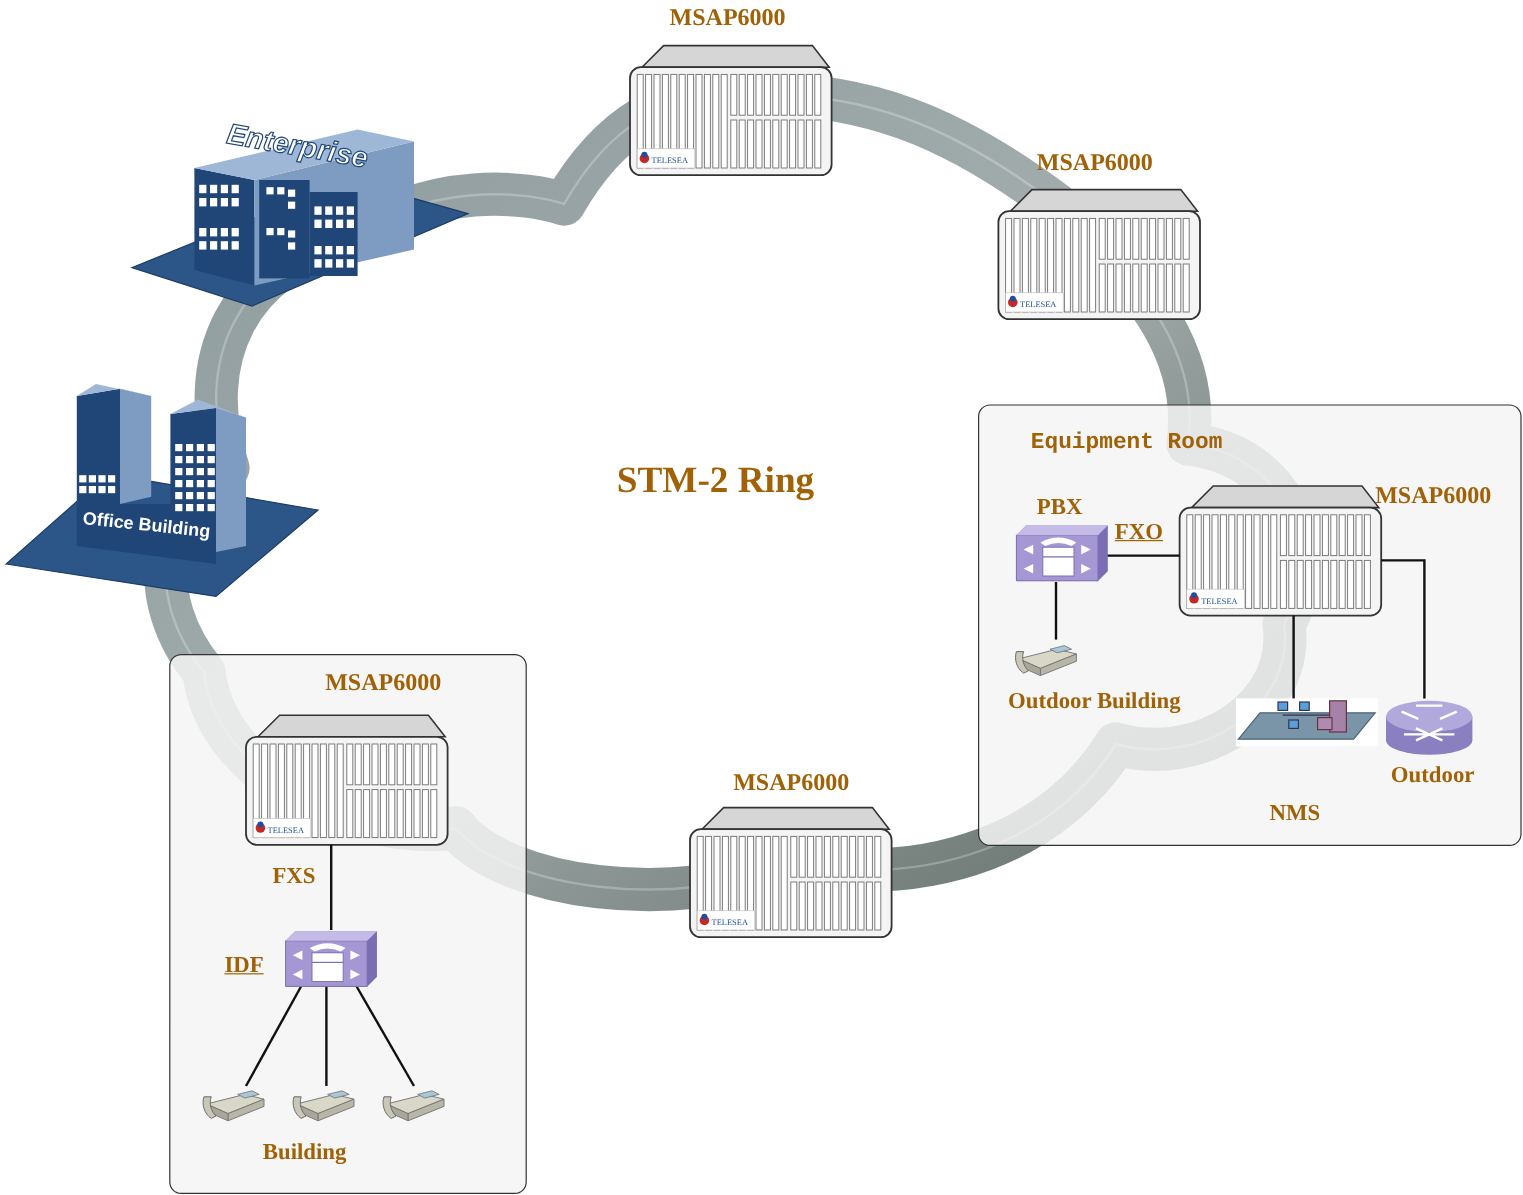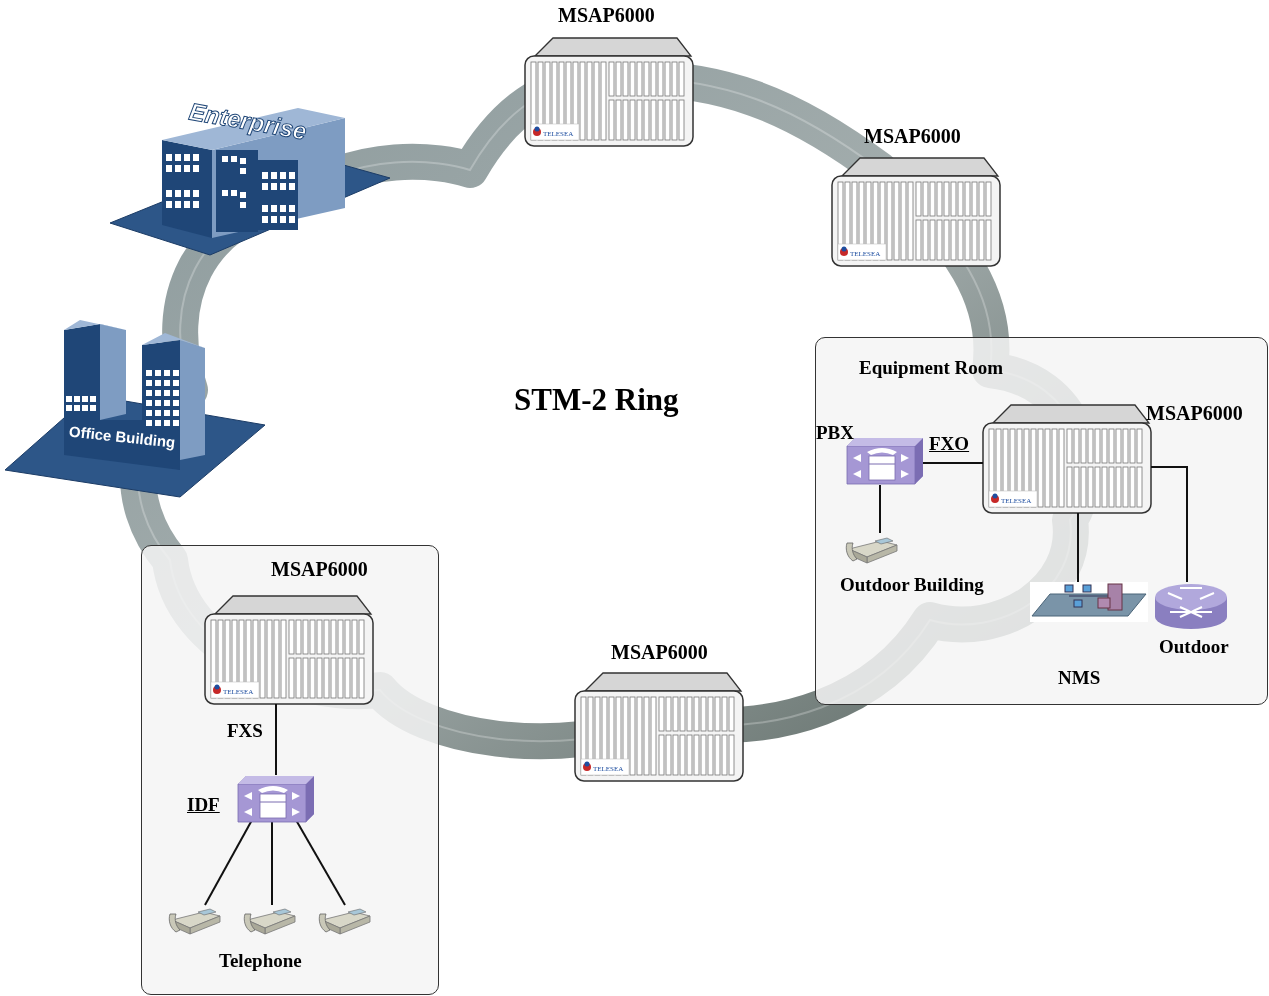--- a/index.html
+++ b/index.html
@@ -1,18 +1,18 @@
 <!DOCTYPE html>
 <html><head>
 <meta charset="utf-8">
 <style>
   html,body{margin:0;padding:0;background:#fff;}
   body{width:1269px;height:996px;position:relative;overflow:hidden;font-family:"Liberation Serif","DejaVu Serif",serif;}
   svg{position:absolute;left:0;top:0;}
-  .lbl{position:absolute;font-weight:bold;color:#000000;font-family:"Liberation Serif","DejaVu Serif",serif;white-space:nowrap;}
+  .lbl{position:absolute;font-weight:bold;color:#a16207;font-family:"Liberation Serif","DejaVu Serif",serif;white-space:nowrap;}
   .lbl19{font-size:19px;}
   .lbl20{font-size:20px;}
   .title{font-size:31px;}
   .box{position:absolute;border:1.5px solid #333;border-radius:10px;background:rgba(245,245,245,0.85);}
   .bldtxt{font-family:"Liberation Sans","DejaVu Sans",sans-serif;font-weight:bold;fill:#fff;}
 </style>
 </head>
 <body>
 
 <svg width="1269" height="996" viewBox="0 0 1269 996">
@@ -268,22 +268,22 @@
 </svg>
 
 <div class="lbl title" style="left:514px;top:382px;">STM-2 Ring</div>
 
 <div class="lbl lbl20" style="left:558px;top:4px;">MSAP6000</div>
 <div class="lbl lbl20" style="left:864px;top:125px;">MSAP6000</div>
 <div class="lbl lbl20" style="left:1146px;top:402px;">MSAP6000</div>
 <div class="lbl lbl20" style="left:611px;top:641px;">MSAP6000</div>
 <div class="lbl lbl20" style="left:271px;top:558px;">MSAP6000</div>
 
-<div class="lbl lbl19" style="left:859px;top:357px;">Equipment Room</div>
-<div class="lbl lbl19" style="left:816px;top:412px;margin-top:10px;">PBX</div>
+<div class="lbl lbl19" style="left:859px;top:357px;font-family:Liberation Mono, monospace;">Equipment Room</div>
+<div class="lbl lbl19" style="left:864px;top:412px;">PBX</div>
 <div class="lbl lbl19" style="left:929px;top:433px;text-decoration:underline;">FXO</div>
 <div class="lbl lbl19" style="left:840px;top:574px;">Outdoor Building</div>
 <div class="lbl lbl19" style="left:1058px;top:667px;">NMS</div>
 <div class="lbl lbl19" style="left:1159px;top:636px;">Outdoor</div>
 
 <div class="lbl lbl19" style="left:227px;top:720px;">FXS</div>
 <div class="lbl lbl19" style="left:187px;top:794px;text-decoration:underline;">IDF</div>
-<div class="lbl lbl19" style="left:219px;top:950px;">Telephone</div>
+<div class="lbl lbl19" style="left:219px;top:950px;">Building</div>
 
 </body></html>

